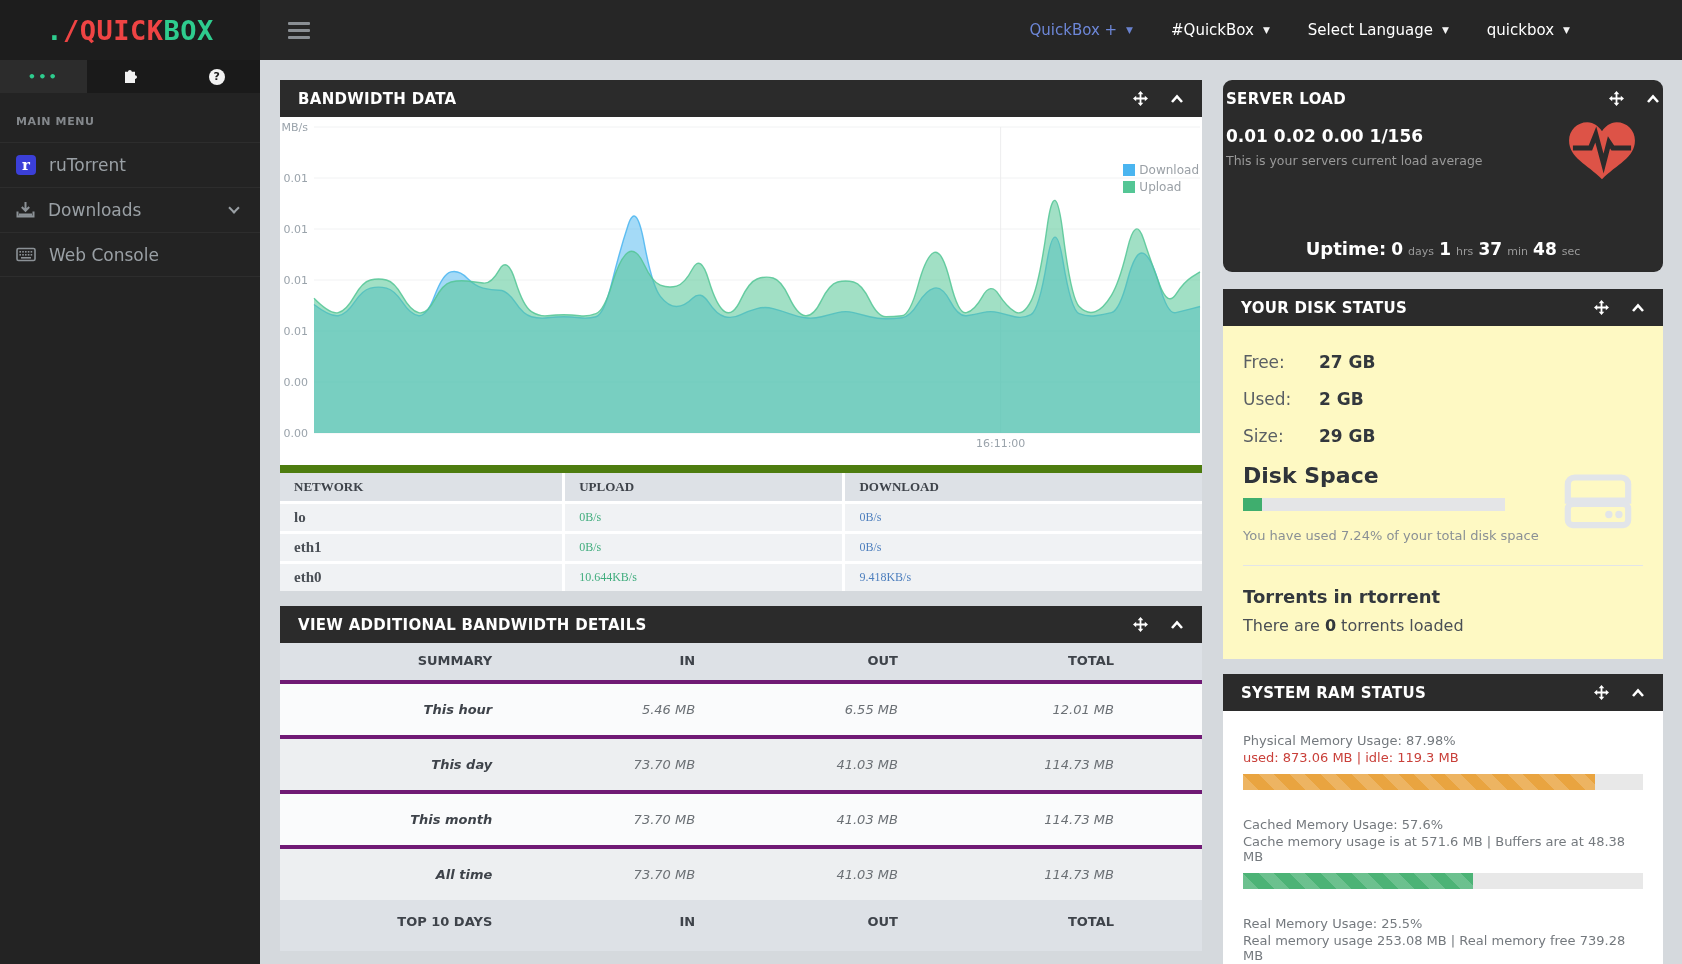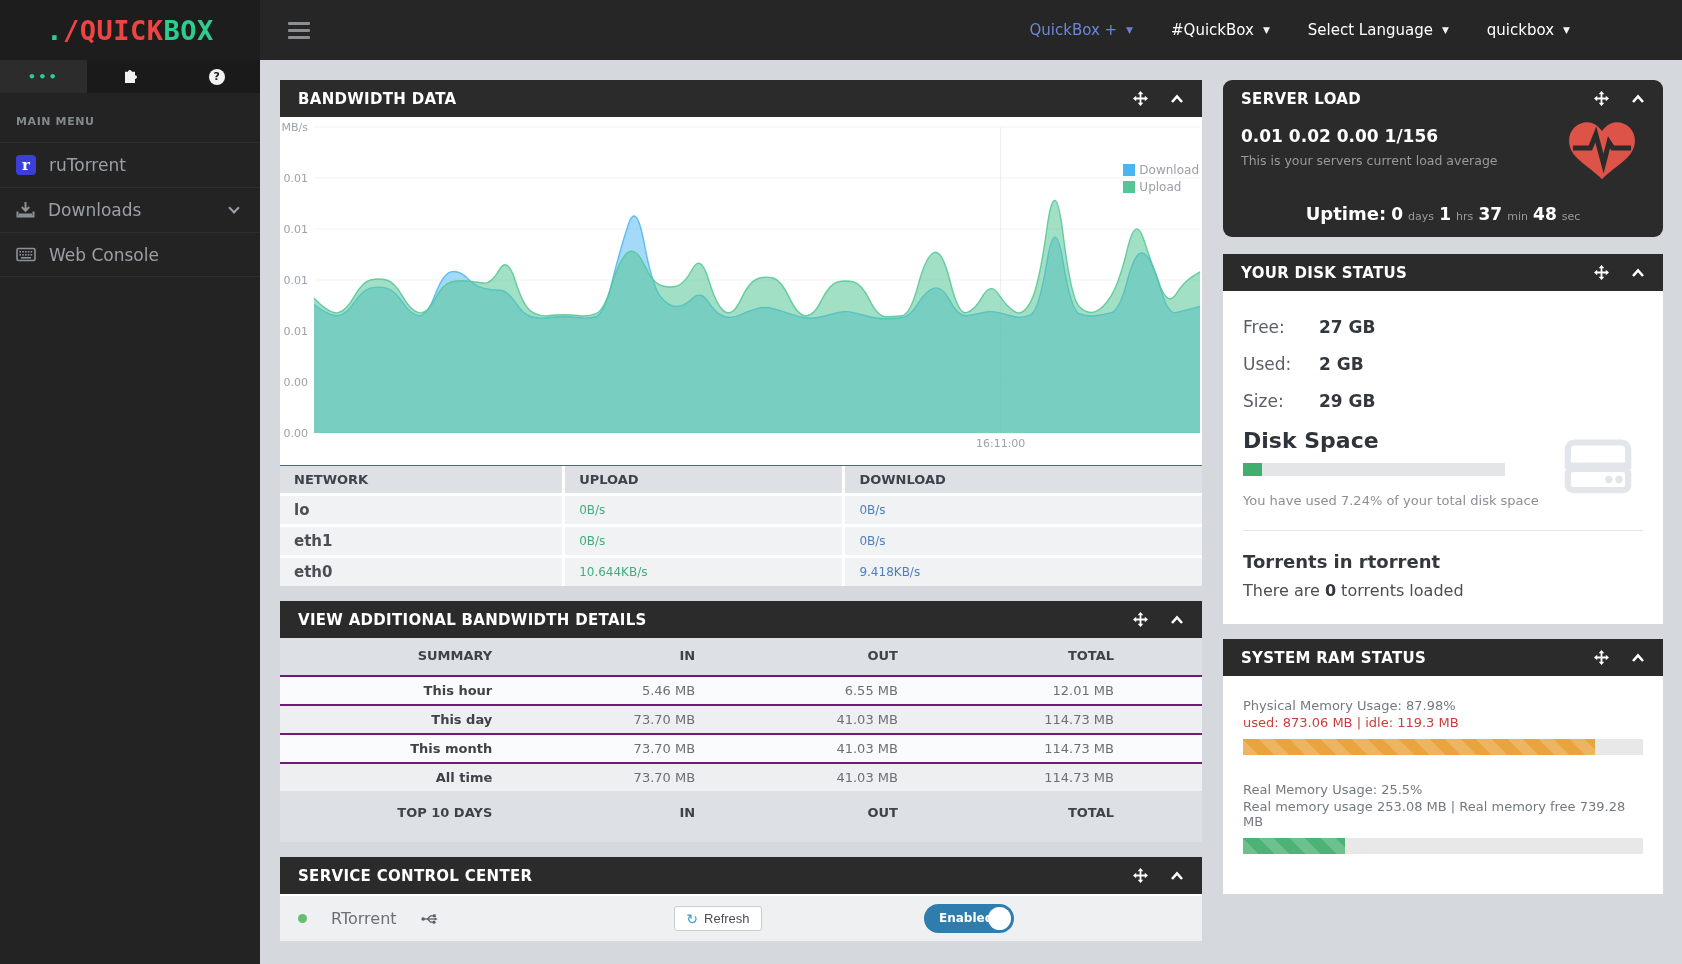--- a/index.html
+++ b/index.html
@@ -47,32 +47,32 @@
   .chart-body { background:#fff; position:relative; height:348px; padding-top:0; }
   .chart-body svg.chart { display:block; }
   .tick { font-size:11px; fill:#9aa3ab; font-family:"DejaVu Sans",sans-serif; }
   .legend { position:absolute; top:46px; right:3px; }
   .legend-item { display:flex; align-items:center; gap:4px; margin-bottom:3px; cursor:pointer; }
   .legend-swatch { width:12px; height:12px; display:inline-block; }
   .legend-label { font-size:12px; color:#9aa0a6; }
 
   
   table { width:100%; border-collapse:separate; border-spacing:0; }
-  .net-table { border-top:1px solid #4d7c0f; }
+  .net-table { border-top:8px solid #4d7c0f;font-family:Liberation Serif, serif; }
   .net-table th { background:#dde1e6; text-align:left; font-size:13px; color:#3e434a; padding:6px 14px; }
   .net-table th + th, .net-table td + td { border-left:3px solid #fff; }
   .net-table td { background:#f0f2f4; border-top:3px solid #fff; padding:5px 14px; }
   .net-name { font-size:15px; font-weight:bold; color:#4a4f55; }
   .net-up { font-size:12px; color:#41ad7e; }
   .net-down { font-size:12px; color:#4d7fbe; }
   .net-c1 { width:30.6%; } .net-c2 { width:30.4%; } .net-c3 { width:39%; }
 
   .gray-body { background:#dde1e6; padding-bottom:12px; }
   .sum-table th { font-size:13px; color:#3e434a; text-align:right; padding:10px 9px 12px 9px; }
-  .sum-table td { font-size:13px; color:#6b7075; text-align:right; padding:6px 9px; border-top:2px solid #701a75; }
+  .sum-table td { font-size:13px; color:#6b7075; text-align:right; padding:18px 9px; border-top:4px solid #701a75;font-style:italic; }
   .sum-table tr.r-odd td { background:#fafbfc; }
   .sum-table tr.r-even td { background:#edeff1; }
   .sum-table td.row-label { font-weight:bold; color:#3e434a; }
   .sum-table th:last-child, .sum-table td:last-child { padding-right:88px; }
   .sum-c1 { width:24%; } .sum-c2 { width:22%; } .sum-c3 { width:22%; } .sum-c4 { width:32%; }
   .sum-table tr.footer-row th { padding-top:14px; padding-bottom:10px; }
 
   .svc-table th { font-size:13px; color:#3e434a; text-align:center; padding:9px 6px 10px 6px; }
   .svc-table td { background:#eef0f2; border-top:2px solid #fff; padding:8px 6px; height:44px; vertical-align:middle; }
   .svc-c1 { width:30%; } .svc-c2 { width:33%; } .svc-c3 { width:37%; }
@@ -80,32 +80,32 @@
   .svc-status-cell { display:flex; align-items:center; gap:24px; padding-left:12px; }
   .status-dot { width:9px; height:9px; border-radius:50%; background:#66bd6d; }
   .svc-name { font-size:16px; color:#6b7075; }
   .btn-refresh { display:flex; align-items:center; gap:6px; margin:0 auto; width:max-content; background:#fff; border:1px solid #c8ccd0; border-radius:3px; padding:4px 11px; font-size:13px; color:#4a4f55; cursor:pointer; }
   .refresh-glyph { color:#3f9ad2; font-size:14px; line-height:1; }
   .toggle { position:relative; margin:0 auto; width:90px; height:29px; border-radius:15px; background:#2f7dad; cursor:pointer; }
   .toggle-label { position:absolute; left:15px; top:7px; color:#fff; font-size:12px; font-weight:bold; }
   .toggle-knob { position:absolute; right:3px; top:3px; width:23px; height:23px; border-radius:50%; background:#fff; }
 
   
-  .server-load { background:#2b2b2b; height:157px; position:relative; padding:0 18px; }
+  .server-load { background:#2b2b2b; height:192px; position:relative; padding:0 3px; }
   .sl-head { height:37px; display:flex; align-items:center; }
   .sl-load { color:#fff; font-size:17px; font-weight:bold; margin-top:9px; }
   .sl-desc { color:#9a9a9a; font-size:12.5px; margin-top:7px; }
   .heart-wrap { position:absolute; right:26px; top:40px; }
   .uptime { position:absolute; left:0; right:0; bottom:13px; text-align:center; color:#fff; }
   .uptime .u-label { font-size:18px; font-weight:bold; }
   .uptime .u-val { font-size:17px; font-weight:bold; }
   .uptime .u-unit { font-size:11px; color:#9a9a9a; }
 
   
-  .disk-body { background:#ffffff; padding:26px 20px 24px 20px; position:relative; min-height:271px; }
+  .disk-body { background:#fef9c3; padding:26px 20px 24px 20px; position:relative; min-height:271px; }
   .disk-stat { display:flex; margin-bottom:17px; }
   .disk-stat .ds-label { width:76px; color:#5a5f64; font-size:17px; }
   .disk-stat .ds-value { color:#33383d; font-size:17px; font-weight:bold; }
   .disk-heading { font-size:22px; font-weight:bold; color:#2f343a; margin:12px 0 10px 0; }
   .disk-bar { width:262px; height:13px; background:#e4e5e7; }
   .disk-bar-fill { height:100%; background:#3fae6e; }
   .disk-note { font-size:13px; color:#8a9095; margin-top:17px; }
   .disk-divider { border:none; border-top:1px solid #e3e5e8; margin:22px 0 20px 0; }
   .torrents-heading { font-size:18px; font-weight:bold; color:#33383d; margin-bottom:9px; }
   .torrents-note { font-size:16px; color:#4a4f55; }
@@ -486,20 +486,27 @@
       </div>
       <div class="ram-body">
         <div class="meter">
           <div class="meter-label">Physical Memory Usage: 87.98%</div>
           <div class="meter-detail red">used: 873.06 MB | idle: 119.3 MB</div>
           <div class="meter-bar">
               <div class="meter-fill striped-orange" style="width: 87.98%;"></div>
             </div>
         </div>
         <div class="meter">
+          <div class="meter-label">Cached Memory Usage: 57.6%</div>
+          <div class="meter-detail">Cache memory usage is at 571.6 MB | Buffers are at 48.38 MB</div>
+          <div class="meter-bar">
+              <div class="meter-fill striped-green" style="width: 57.6%;"></div>
+            </div>
+        </div>
+        <div class="meter">
           <div class="meter-label">Real Memory Usage: 25.5%</div>
           <div class="meter-detail">Real memory usage 253.08 MB | Real memory free 739.28 MB</div>
           <div class="meter-bar">
               <div class="meter-fill striped-green" style="width: 25.5%;"></div>
             </div>
         </div>
       </div>
     </div>
   </aside>
 </main>

